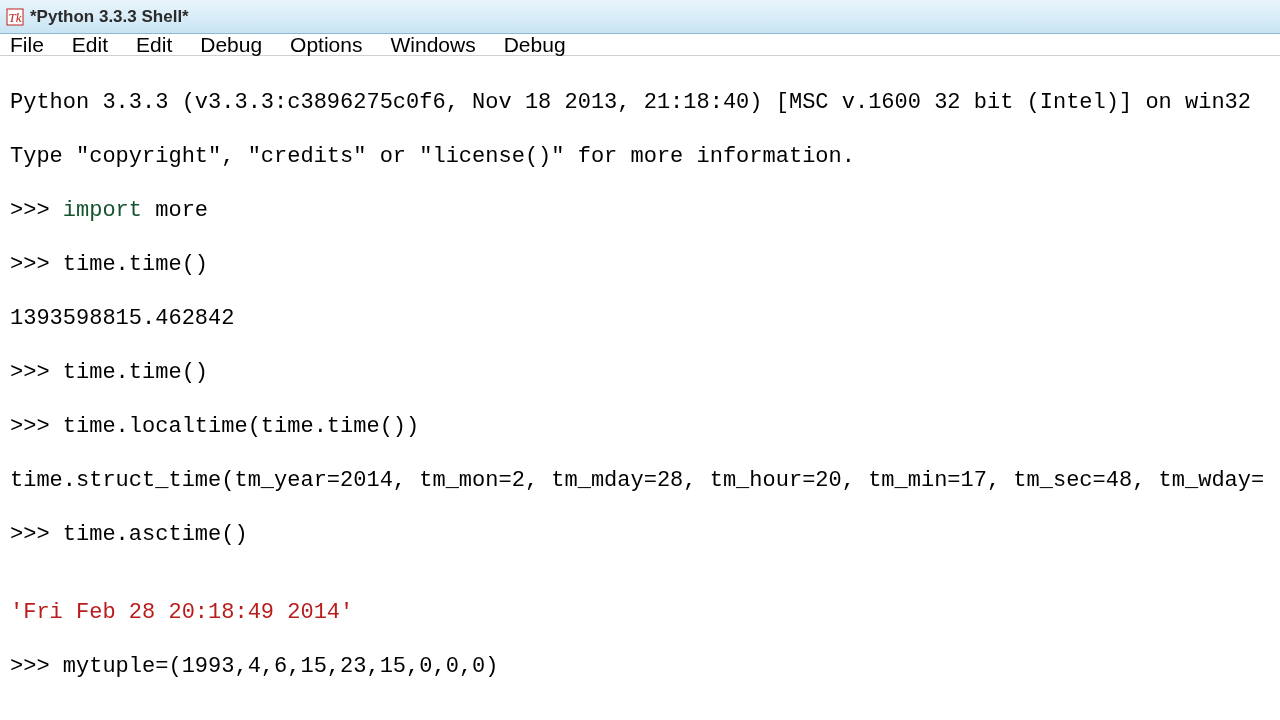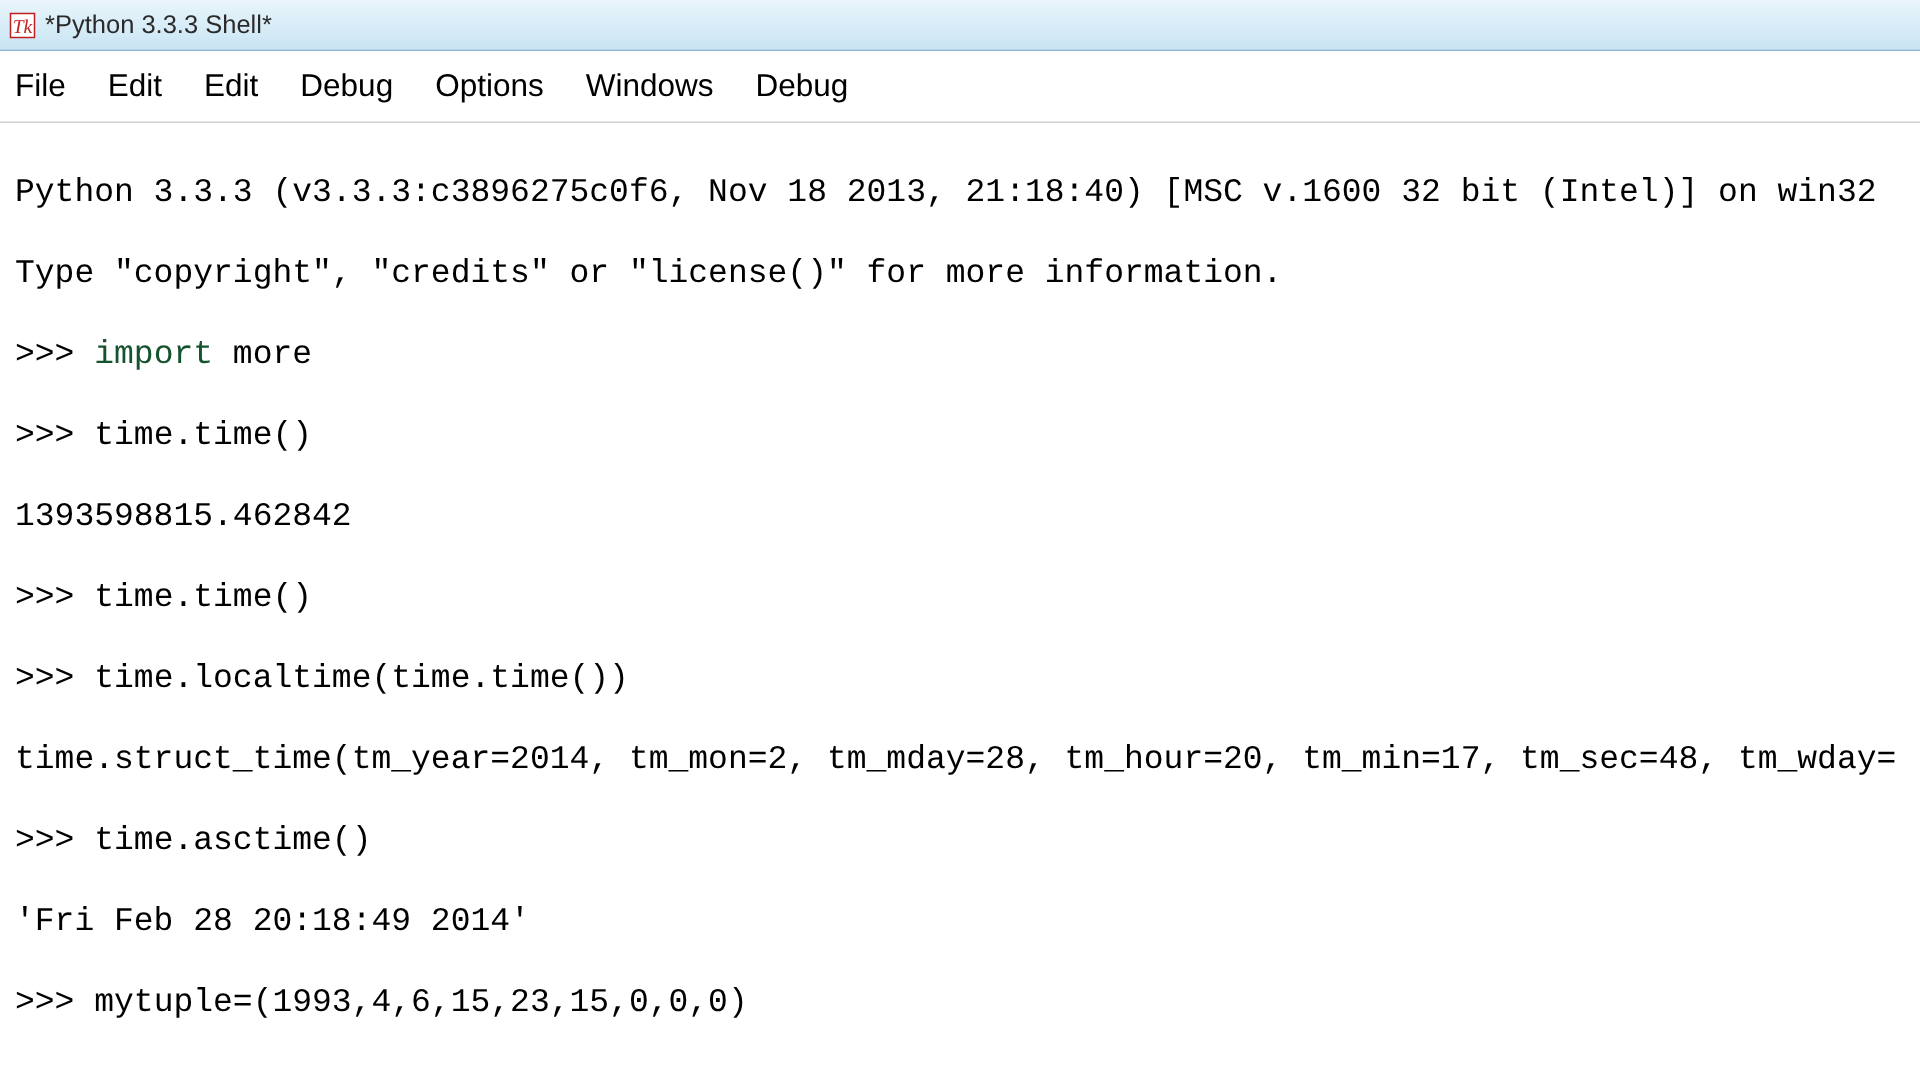--- a/index.html
+++ b/index.html
@@ -25,23 +25,24 @@
     margin-right: 6px;
     display: inline-flex;
     align-items: center;
     justify-content: center;
   }
   .app-icon svg { display:block; }
   .title-text {
     font-size: 17px;
     color: #2a2a2a;
     font-style: normal;
+    font-weight: bold;
   }
   .menubar {
-    height: 48px;
+    height: 22px;
     background: #fff;
     border-bottom: 1px solid #d0d0d0;
     display: flex;
     align-items: center;
     padding-left: 4px;
   }
   .menu-item {
     font-size: 21px;
     color: #000;
     padding: 4px 14px;
@@ -54,21 +55,21 @@
     font-size: 22px;
     line-height: 27px;
     color: #000;
     white-space: pre;
     overflow: hidden;
   }
   .console .line { display: block; }
   .prompt { color: #000; }
   .kw { color: #14532d; }
   .outblue { color: #000000; }
-  .outgreen { color: #000000; }
+  .outgreen { color: #b91c1c; margin-top: 24px; }
 </style>
 </head>
 <body>
 
 <div class="titlebar">
   <span class="app-icon">
     <svg width="18" height="18" viewBox="0 0 18 18">
       <rect x="1" y="1" width="16" height="16" fill="#fff" stroke="#c02020" stroke-width="1"></rect>
       <text x="9" y="14" text-anchor="middle" font-family="Georgia,serif" font-size="13" font-style="italic" fill="#c02020">Tk</text>
     </svg>

